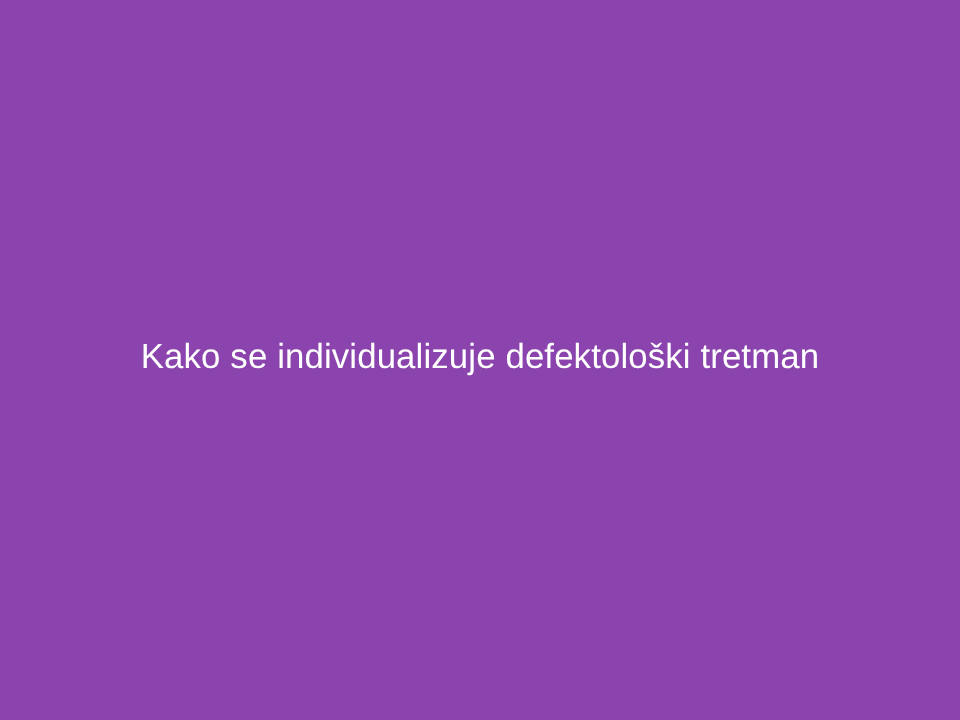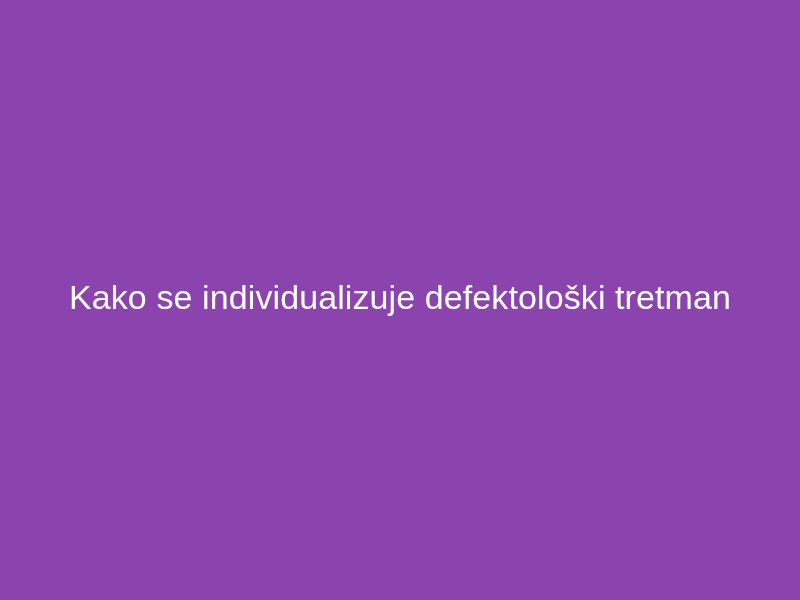--- a/index.html
+++ b/index.html
@@ -37,21 +37,21 @@
     top: 298px;                      
     transform: translateY(-50%);
     padding: 0 40px;
     box-sizing: border-box;
     text-align: center;
   }
 
   .headline {
     margin: 12px;
     font-family: "Liberation Sans", sans-serif;
-    font-size: 34px;
+    font-size: 29px;
     font-weight: 400;
     line-height: 1.15;
     letter-spacing: 0.1px;
     color: #ffffff;                  
     white-space: nowrap;
   }
 </style>
 </head>
 <body>
 

